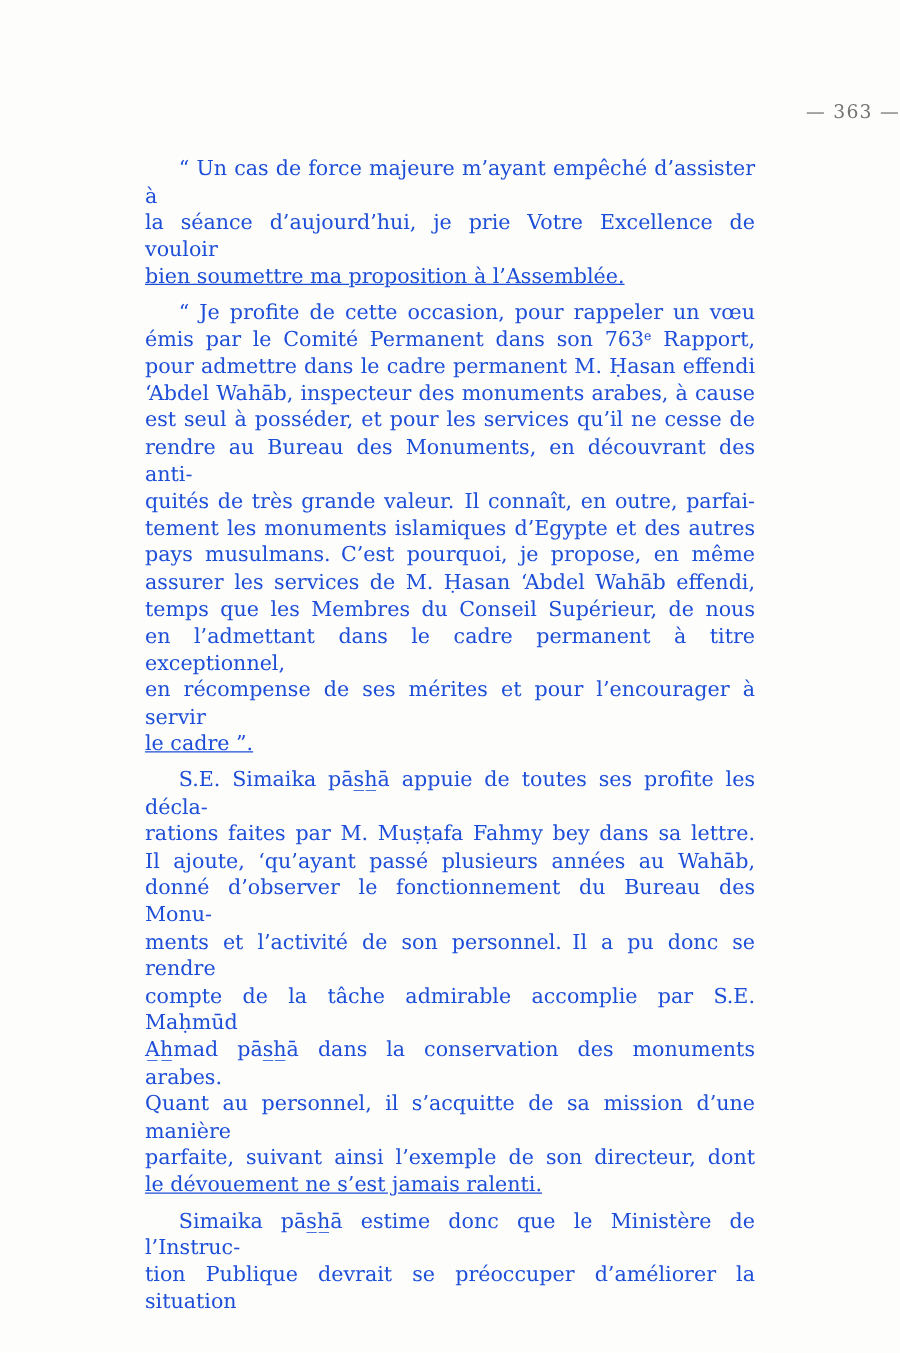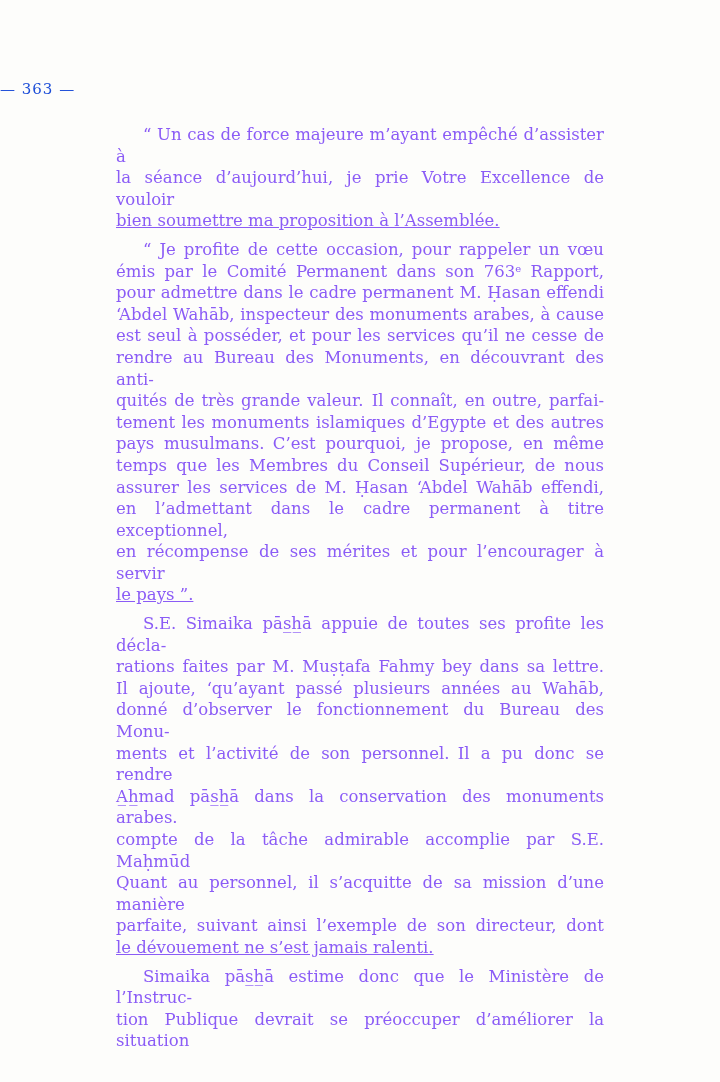--- a/index.html
+++ b/index.html
@@ -14,44 +14,44 @@
     background: #fdfdfb;
     color: #181716;
     font-family: "DejaVu Serif", "Liberation Serif", serif;
     overflow: hidden;
   }
   .page-number {
     position: absolute;
     top: 80px;
     left: 0;
     width: 100%;
-    text-align: left;
+    text-align: right;
     font-size: 15px;
     letter-spacing: 1px;
-    color: #1d4ed8;
+    color: #737373;
   }
   .text-block {
     position: absolute;
     left: 116px;
     top: 124px;
     width: 488px;
   }
   .para {
     margin: 0 0 7px 0;
   }
   .para:last-child {
     margin-bottom: 0;
   }
   .line {
     font-size: 16.5px;
     line-height: 21.6px;
     text-align: justify;
     text-align-last: justify;
     white-space: normal;
-    color: #8b5cf6;
+    color: #1d4ed8;
   }
   .line.first {
     text-indent: 27px;
   }
   .line.last {
     text-align-last: left;
     text-decoration: underline;
   }
   .sup {
     font-size: 10px;
@@ -77,35 +77,35 @@
     <div class="para">
       <div class="line first">“ Je profite de cette occasion, pour rappeler un vœu</div>
       <div class="line"><span>émis par le Comité Permanent dans son 763</span><span class="sup">e</span><span> Rapport,</span></div>
       <div class="line">pour admettre dans le cadre permanent M. Ḥasan effendi</div>
       <div class="line">‘Abdel Wahāb, inspecteur des monuments arabes, à cause</div>
       <div class="line">est seul à posséder, et pour les services qu’il ne cesse de</div>
       <div class="line">rendre au Bureau des Monuments, en découvrant des anti-</div>
       <div class="line">quités de très grande valeur. Il connaît, en outre, parfai-</div>
       <div class="line">tement les monuments islamiques d’Egypte et des autres</div>
       <div class="line">pays musulmans. C’est pourquoi, je propose, en même</div>
+      <div class="line">assurer les services de M. Ḥasan ‘Abdel Wahāb effendi,</div>
       <div class="line">temps que les Membres du Conseil Supérieur, de nous</div>
-      <div class="line">assurer les services de M. Ḥasan ‘Abdel Wahāb effendi,</div>
       <div class="line">en l’admettant dans le cadre permanent à titre exceptionnel,</div>
       <div class="line">en récompense de ses mérites et pour l’encourager à servir</div>
-      <div class="line last">le pays ”.</div>
+      <div class="line last">le cadre ”.</div>
     </div>
 
     <div class="para">
       <div class="line first">S.E. Simaika pās̲h̲ā appuie de toutes ses profite les décla-</div>
       <div class="line">rations faites par M. Muṣṭafa Fahmy bey dans sa lettre.</div>
       <div class="line">Il ajoute, ‘qu’ayant passé plusieurs années au Wahāb,</div>
       <div class="line">donné d’observer le fonctionnement du Bureau des Monu-</div>
       <div class="line">ments et l’activité de son personnel. Il a pu donc se rendre</div>
+      <div class="line">compte de la tâche admirable accomplie par S.E. Maḥmūd</div>
       <div class="line">A̲h̲mad pās̲h̲ā dans la conservation des monuments arabes.</div>
-      <div class="line">compte de la tâche admirable accomplie par S.E. Maḥmūd</div>
       <div class="line">Quant au personnel, il s’acquitte de sa mission d’une manière</div>
       <div class="line">parfaite, suivant ainsi l’exemple de son directeur, dont</div>
       <div class="line last">le dévouement ne s’est jamais ralenti.</div>
     </div>
 
     <div class="para">
       <div class="line first">Simaika pās̲h̲ā estime donc que le Ministère de l’Instruc-</div>
       <div class="line">tion Publique devrait se préoccuper d’améliorer la situation</div>
 
     </div>

